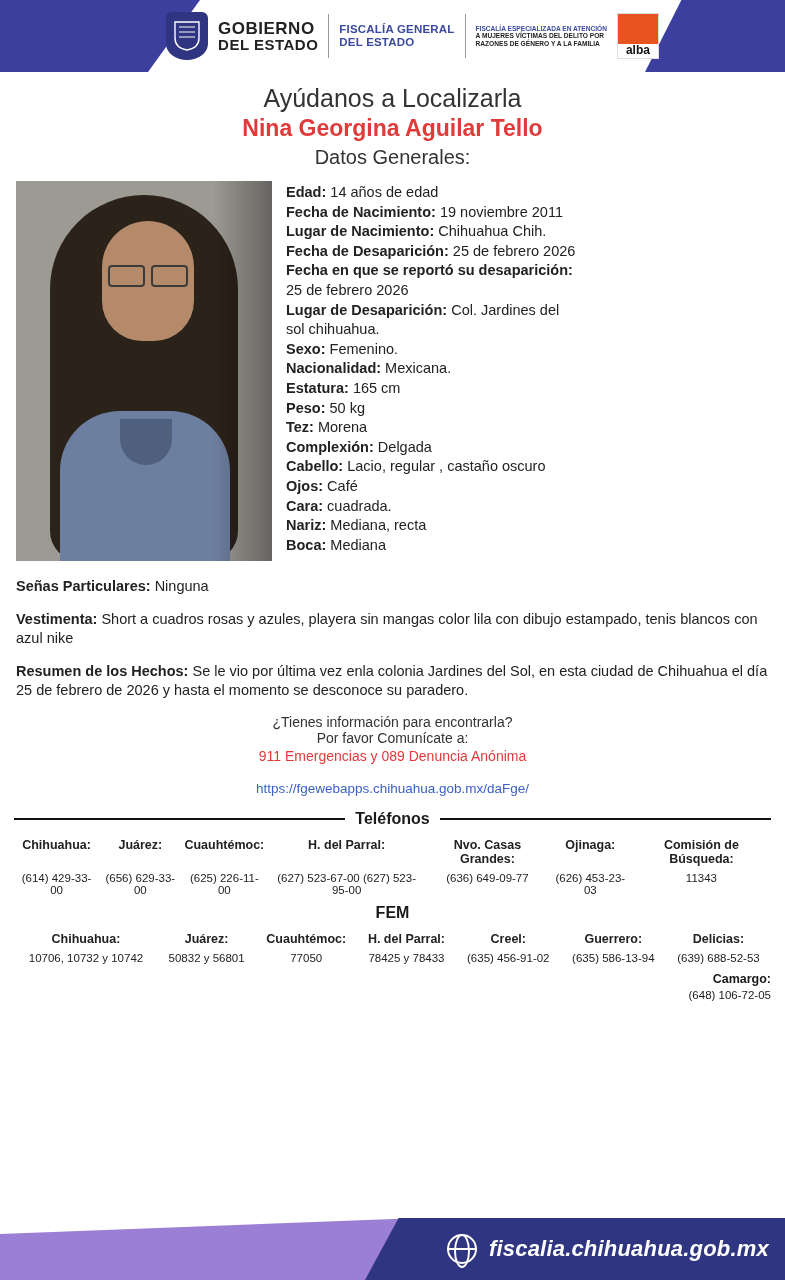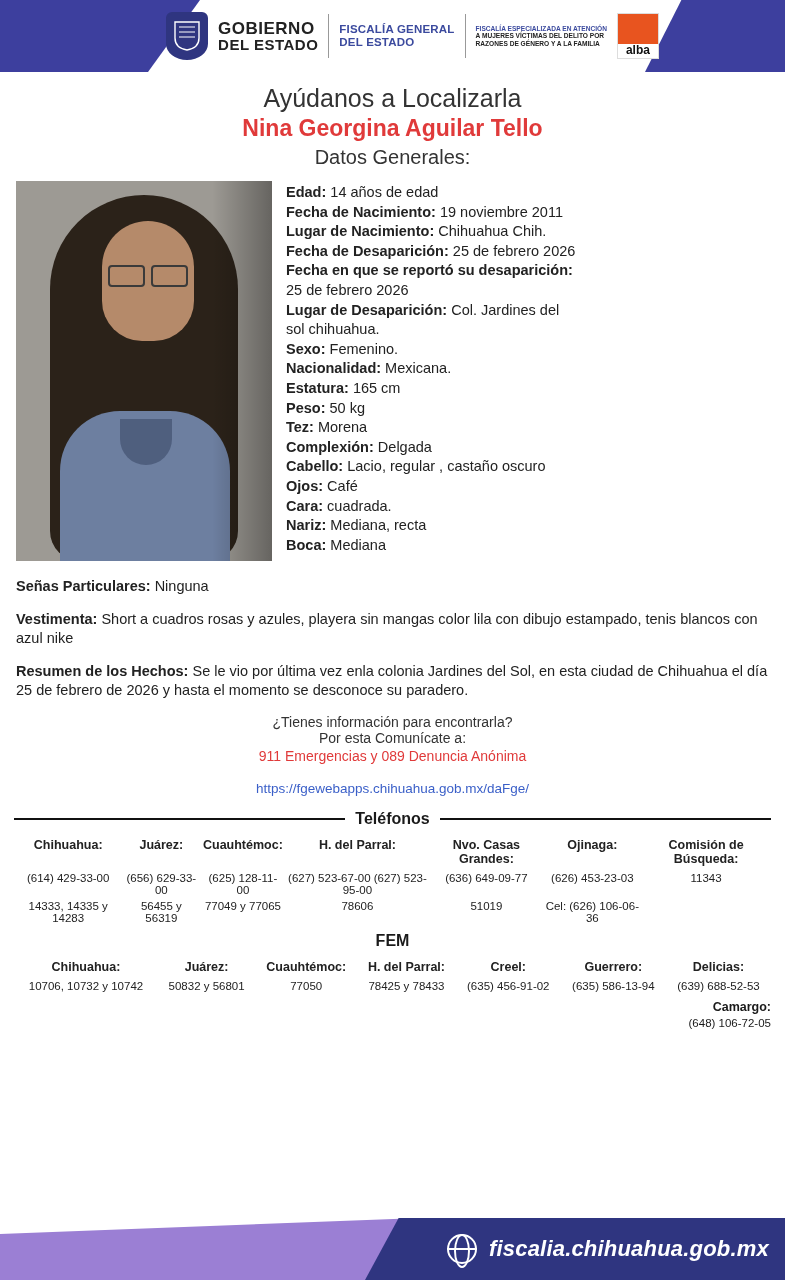--- a/index.html
+++ b/index.html
@@ -264,21 +264,21 @@
 </div>
 
 <div class="sections">
   <div class="sec"><b>Señas Particulares:</b> <span>Ninguna</span></div>
   <div class="sec"><b>Vestimenta:</b> <span>Short a cuadros rosas y azules, playera sin mangas color lila con dibujo estampado, tenis blancos con azul nike</span></div>
   <div class="sec"><b>Resumen de los Hechos:</b> <span>Se le vio por última vez enla colonia Jardines del Sol, en esta ciudad de Chihuahua el día 25 de febrero  de 2026 y hasta el momento se desconoce su paradero.</span></div>
 </div>
 
 <div class="contact">
   <div class="c1">¿Tienes información para encontrarla?</div>
-  <div class="c2">Por esta Comunícate a:</div>
+  <div class="c2">Por favor Comunícate a:</div>
   <div class="c3">911 Emergencias y 089 Denuncia Anónima</div>
   <div class="c4">https://fgewebapps.chihuahua.gob.mx/daFge/</div>
 </div>
 
 <div class="phones">
   <div class="ph-title-wrap">
     <div class="ph-line"></div>
     <div class="ph-title">Teléfonos</div>
     <div class="ph-line"></div>
   </div>
@@ -290,34 +290,25 @@
       <td class="hdr">Juárez:</td>
       <td class="hdr">Cuauhtémoc:</td>
       <td class="hdr">H. del Parral:</td>
       <td class="hdr">Nvo. Casas Grandes:</td>
       <td class="hdr">Ojinaga:</td>
       <td class="hdr">Comisión de Búsqueda:</td>
     </tr>
     <tr>
       <td>(614) 429-33-00</td>
       <td>(656) 629-33-00</td>
-      <td>(625) 128-11-00</td>
+      <td>(625) 226-11-00</td>
       <td>(627) 523-67-00 (627) 523-95-00</td>
       <td>(636) 649-09-77</td>
       <td>(626) 453-23-03</td>
       <td>11343</td>
-    </tr>
-    <tr>
-      <td>14333, 14335 y 14283</td>
-      <td>56455 y 56319</td>
-      <td>77049 y 77065</td>
-      <td>78606</td>
-      <td>51019</td>
-      <td>Cel: (626) 106-06-36</td>
-      <td></td>
     </tr>
   </tbody>
     </table>
 
   <div class="fem-title">FEM</div>
 
   <table class="ph-table">
     <tbody>
         <tr>
       <td class="hdr">Chihuahua:</td>

